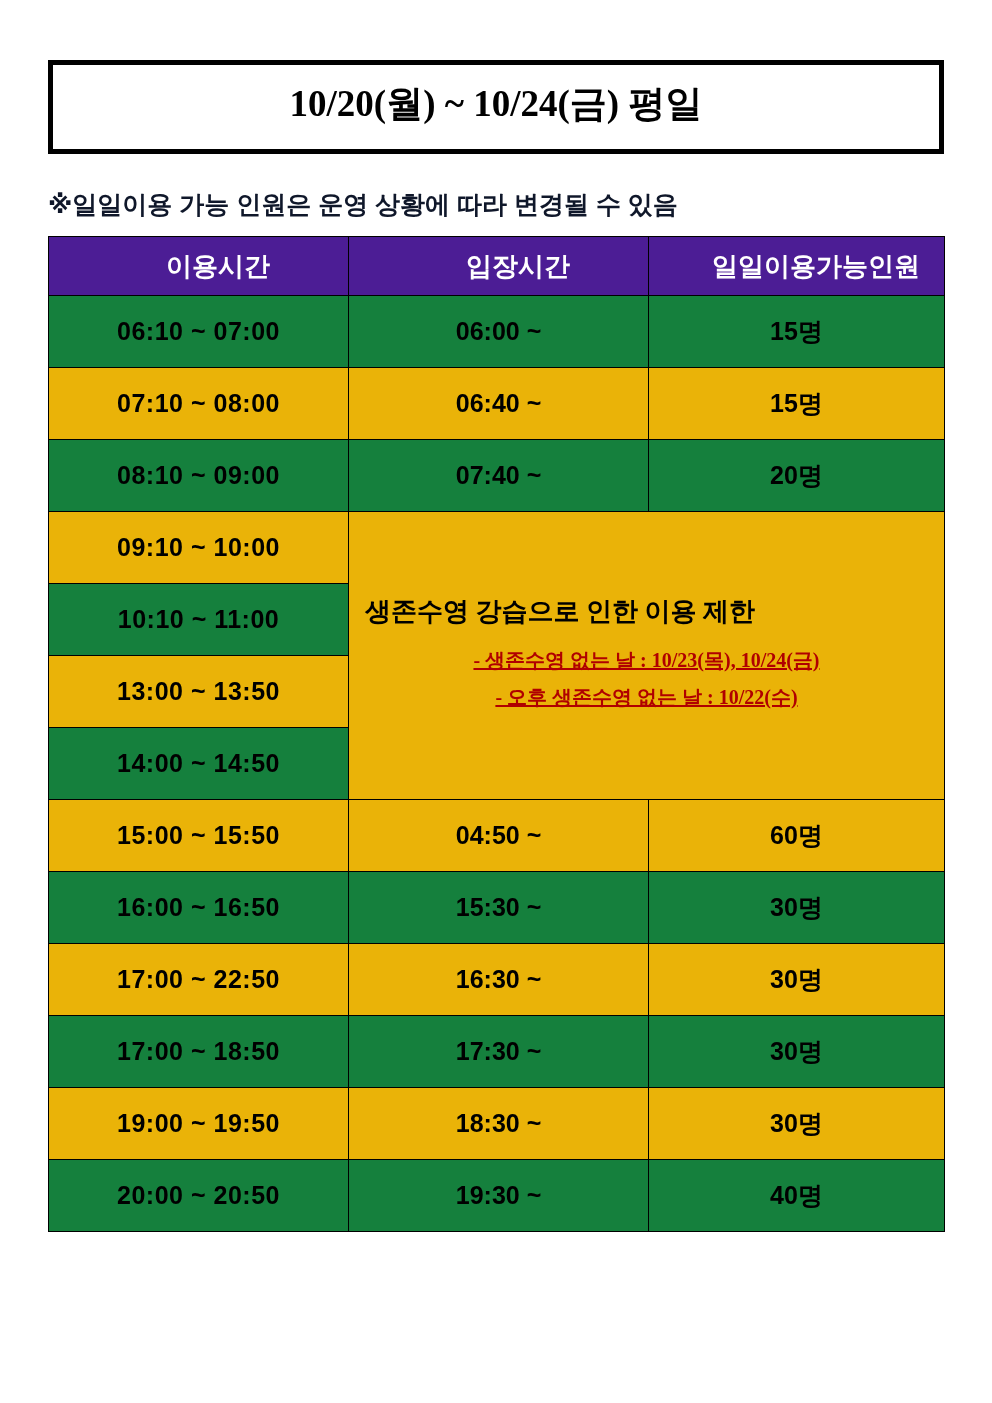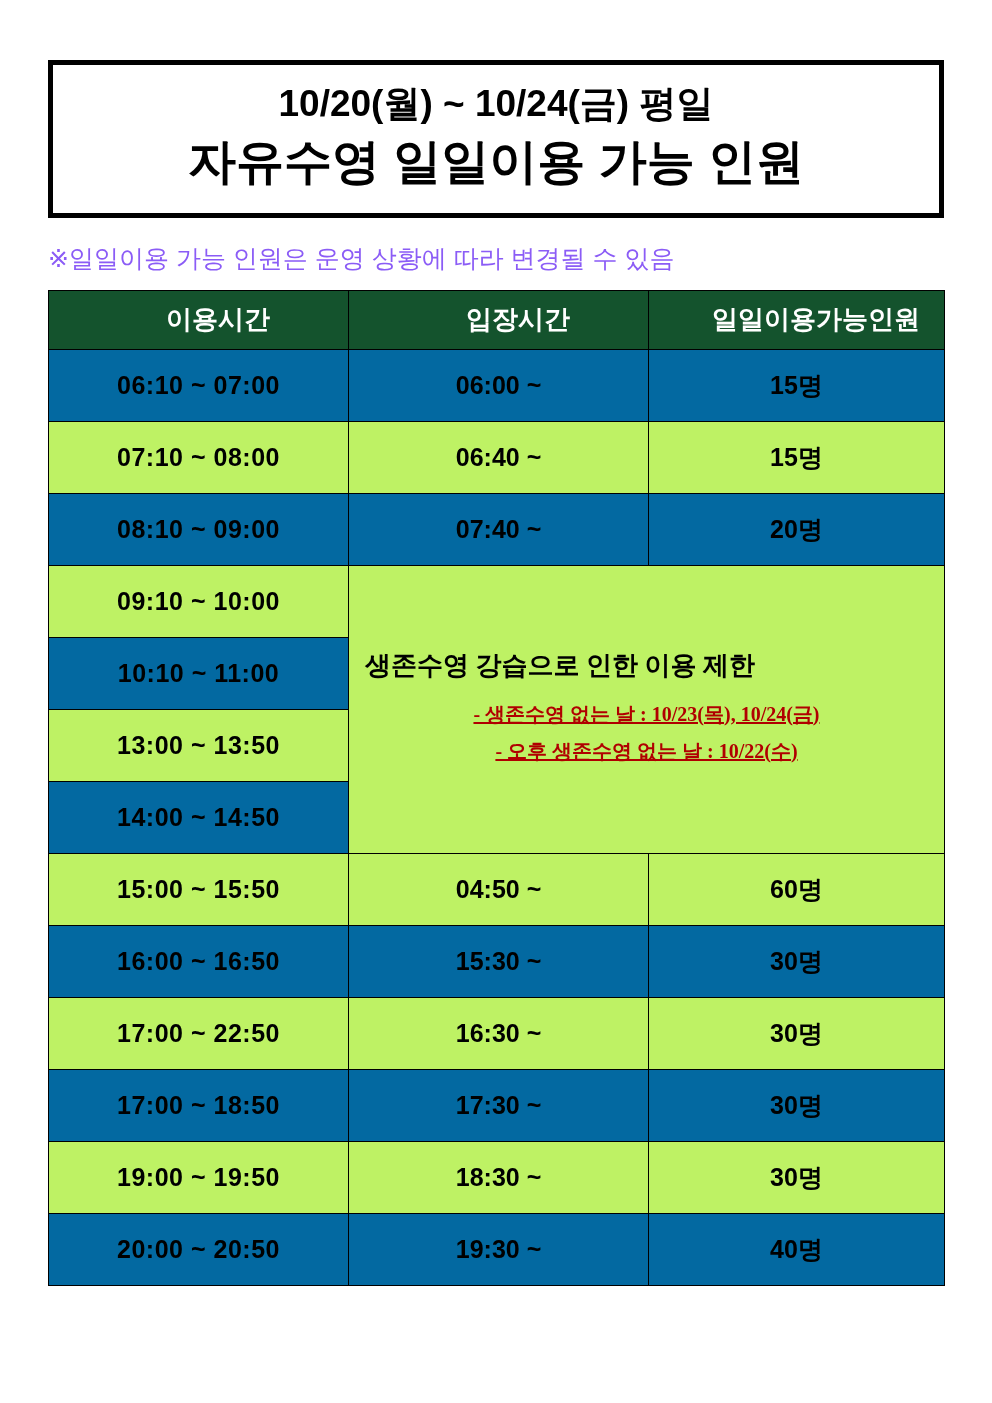--- a/index.html
+++ b/index.html
@@ -27,33 +27,34 @@
     margin-top: 60px;
     border: 5px solid #000000;
     padding: 16px 10px 22px 10px;
     text-align: center;
   }
   .title-line1 {
     font-size: 37px;
     font-weight: bold;
     letter-spacing: 0px;
     line-height: 1.25;
+    font-family: Liberation Serif, serif;
   }
   .title-line2 {
     font-size: 48px;
     font-weight: bold;
     line-height: 1.2;
     margin-top: 6px;
   }
 
   
   .notes {
-    margin-top: 24px;
-    color: #8b5cf6;
-    font-weight: normal;
+    margin-top: 34px;
+    color: #0f172a;
+    font-weight: bold;
     font-size: 25px;
     line-height: 1.35;
   }
   .note-line {
     white-space: nowrap;
   }
 
   
   table.schedule {
     margin-top: 14px;
@@ -61,21 +62,21 @@
     width: 896px;
     table-layout: fixed;
   }
   table.schedule th,
   table.schedule td {
     border: 1px solid #000000;
     text-align: center;
     font-weight: bold;
   }
   table.schedule thead th {
-    background: #14532d;
+    background: #4c1d95;
     color: #ffffff;
     font-size: 26px;
     height: 56px;
     border-color: #000000;
     padding-left: 40px;
   }
   col.c1 { width: 300px; }
   col.c2 { width: 300px; }
   col.c3 { width: 296px; }
 
@@ -83,22 +84,22 @@
     font-size: 25px;
     height: 69px;
     letter-spacing: 0.5px;
   }
   td.enter-cell {
     font-size: 25px;
   }
   td.cap-cell {
     font-size: 25px;
   }
-  tr.shade td { background: #bef264; }
-  tr.plain td { background: #0369a1; }
+  tr.shade td { background: #eab308; }
+  tr.plain td { background: #15803d; }
 
   td.merged-note {
     background: #ffffff;
     text-align: left;
     padding: 4px 16px;
     vertical-align: middle;
     font-family: Liberation Serif, serif;
   }
   .merge-title {
     font-size: 26px;
@@ -118,21 +119,20 @@
     white-space: nowrap;
   }
 </style>
 </head>
 <body>
 
 <div class="page">
 
   <div class="title-box">
     <div class="title-line1">10/20(월) ~ 10/24(금) 평일</div>
-    <div class="title-line2">자유수영 일일이용 가능 인원</div>
   </div>
 
   <div class="notes">
     <div class="note-line">※일일이용 가능 인원은 운영 상황에 따라 변경될 수 있음</div>
   </div>
 
   <table class="schedule">
     <colgroup>
       <col class="c1">
         <col class="c2">

